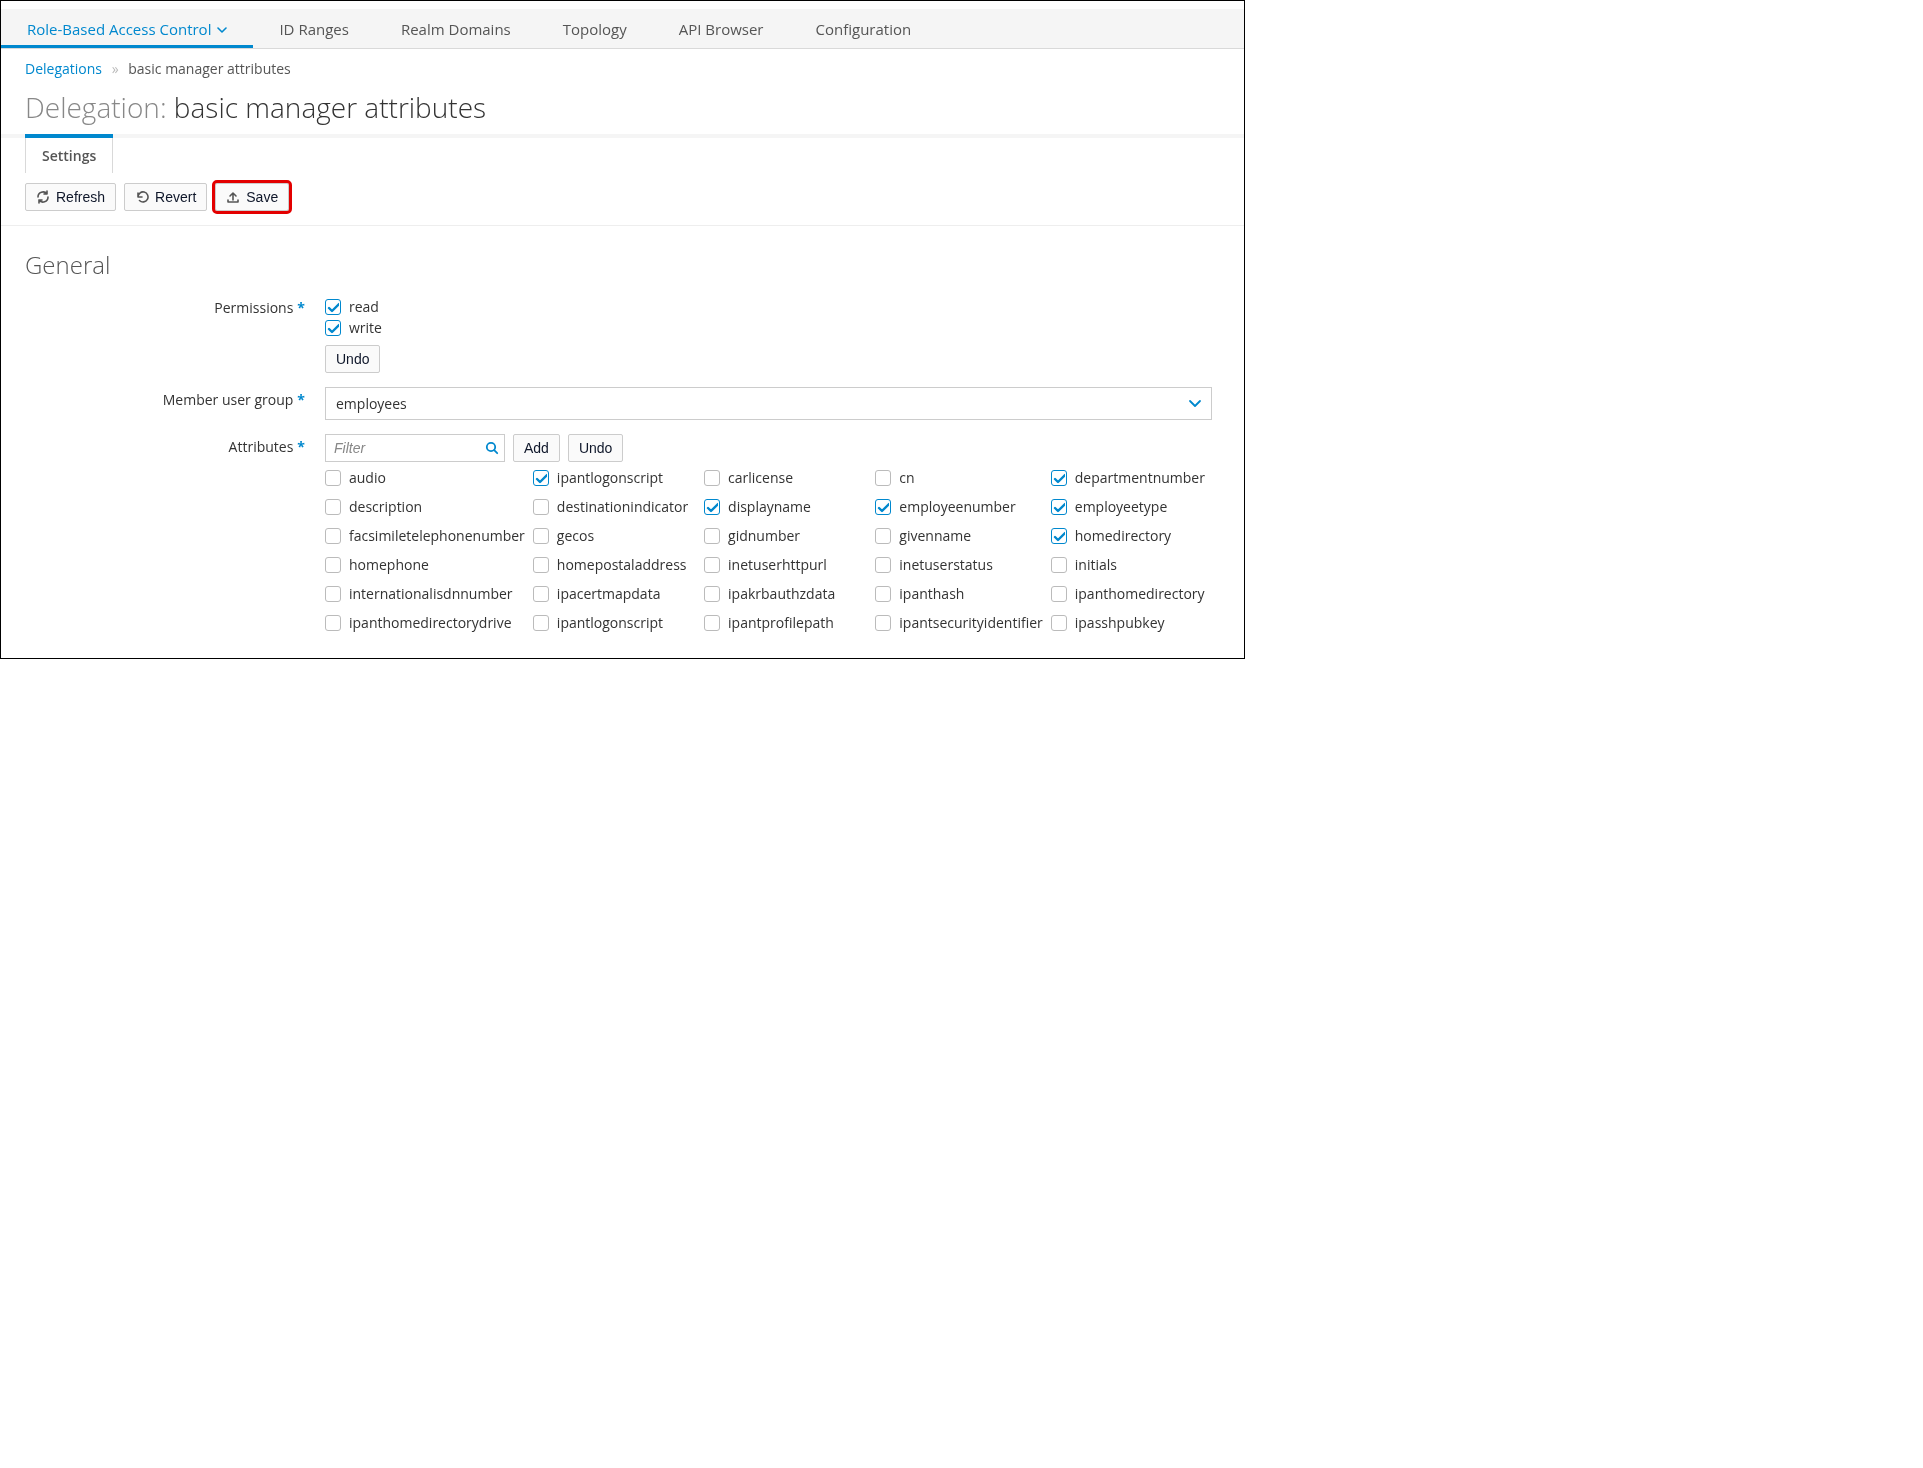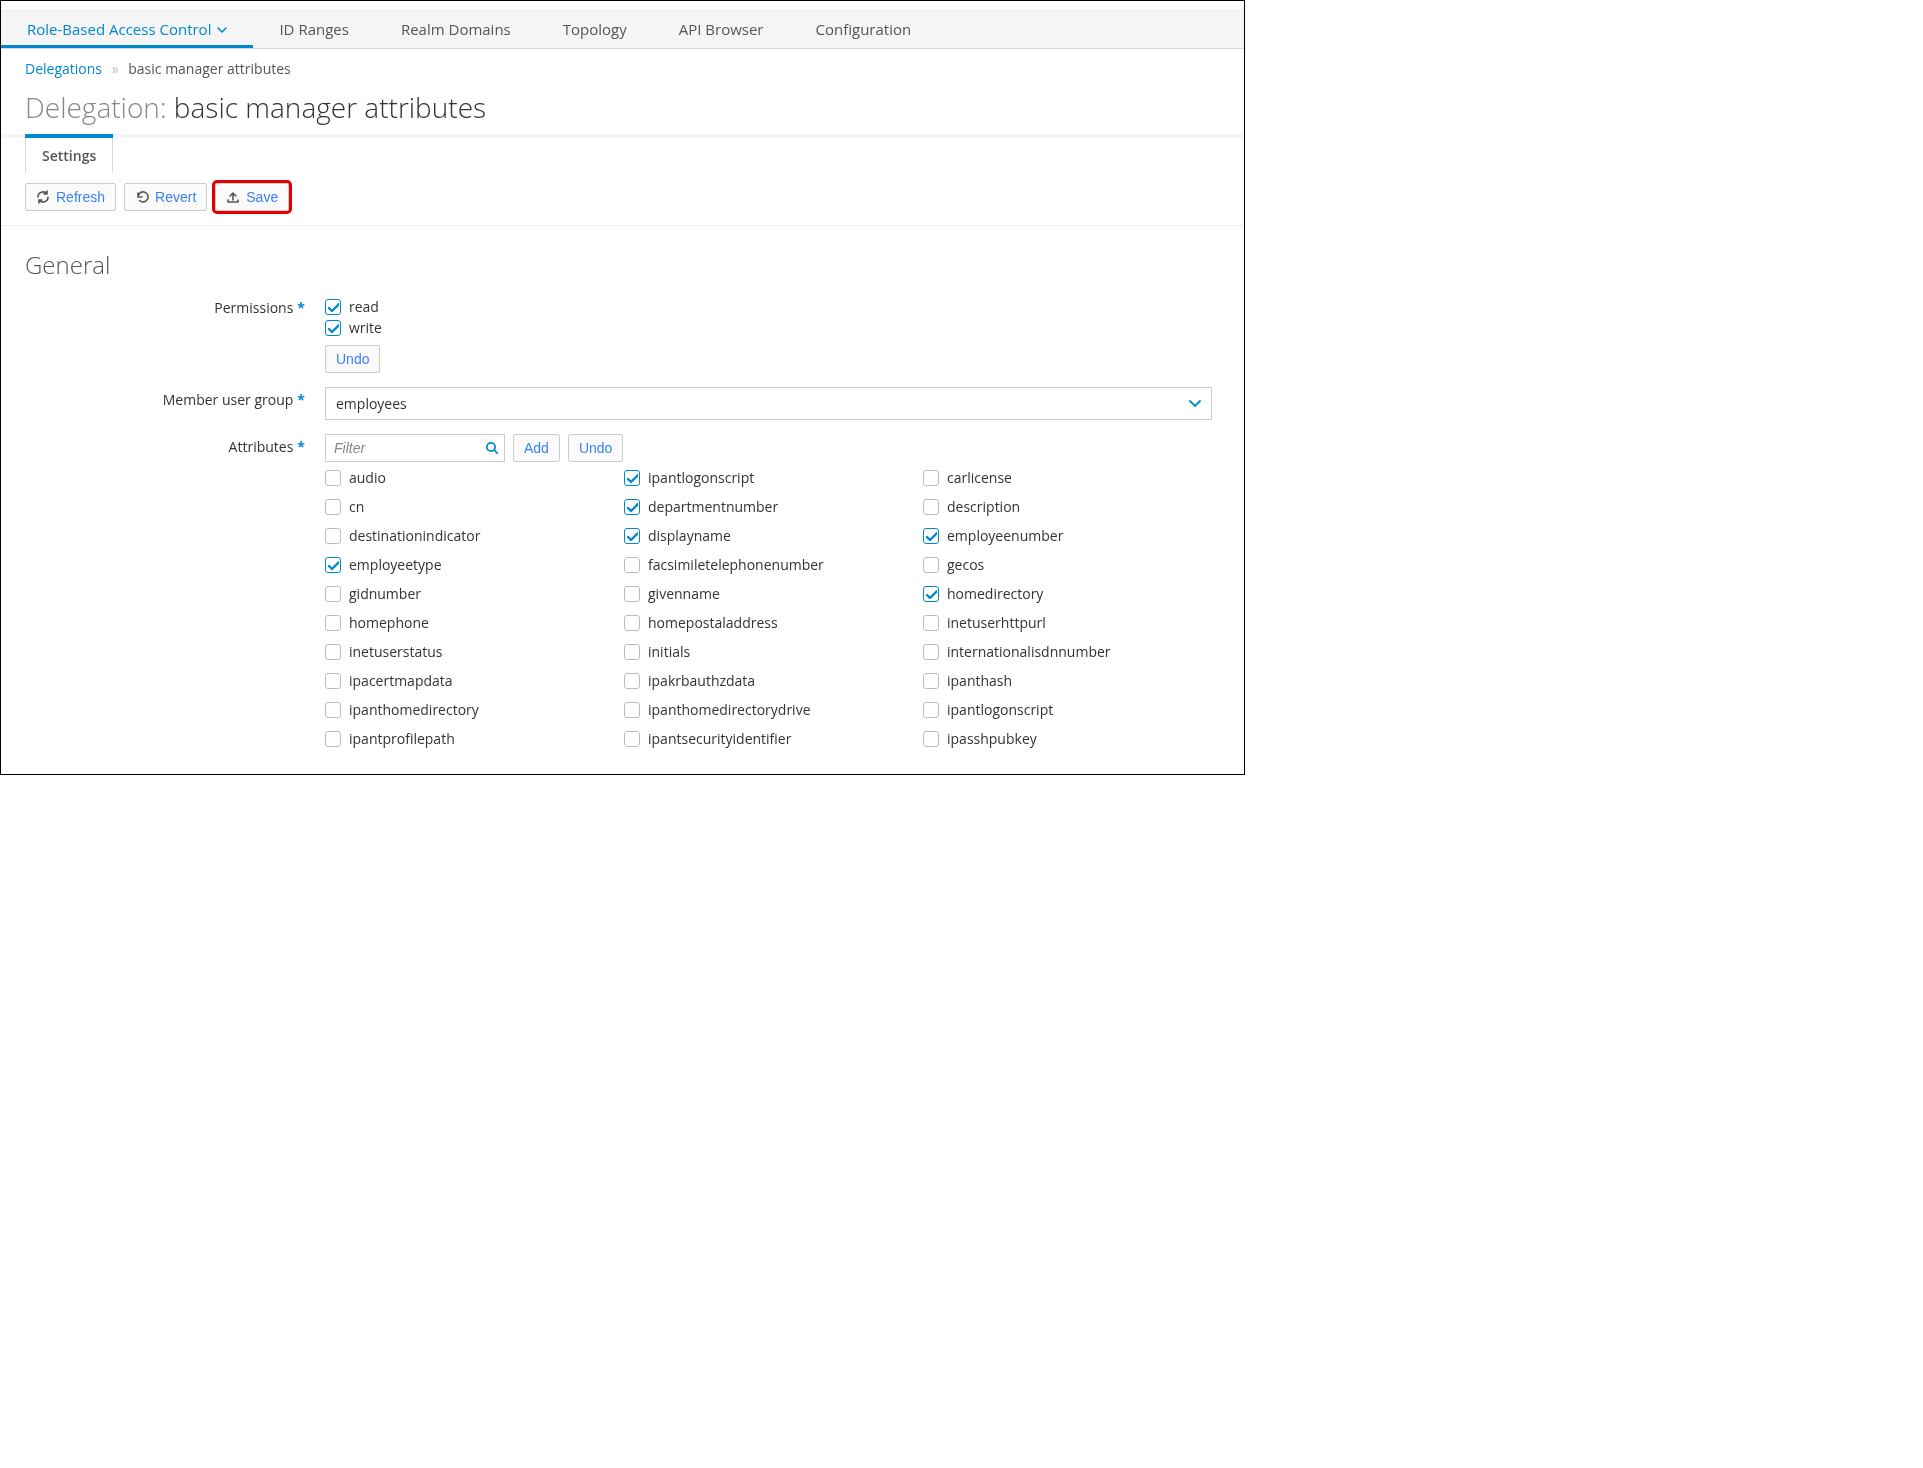--- a/index.html
+++ b/index.html
@@ -24,21 +24,21 @@
 
   
   .tabs { padding: 0 24px; border-top: 4px solid #f5f5f5; }
   .tabstrip { display: flex; }
   .tab { background: #f5f5f5; border: 1px solid #d9d9d9; border-top: none; border-bottom: none; padding: 8px 16px; font-weight: 600; color: #555; cursor: pointer; position: relative; }
   .tab.active { background: #fff; }
   .tab.active::before { content: ""; position: absolute; top: -4px; left: -1px; right: -1px; height: 4px; background: #0088ce; }
 
   
   .toolbar { padding: 10px 24px 14px 24px; display: flex; gap: 8px; border-bottom: 1px solid #eee; }
-  .btn { background: #fafafa; border: 1px solid #ccc; border-radius: 2px; padding: 5px 10px; font-size: 14px; color: #3b82f6; cursor: pointer; display: inline-flex; align-items: center; gap: 6px; }
+  .btn { background: #fafafa; border: 1px solid #ccc; border-radius: 2px; padding: 5px 10px; font-size: 14px; color: #0f172a; cursor: pointer; display: inline-flex; align-items: center; gap: 6px; }
   .btn .ico { width: 14px; height: 14px; display: inline-block; }
   .save-highlight { outline: 3px solid #e30000; outline-offset: 0; }
 
   
   .section { padding: 6px 24px 10px 24px; }
   .section-title { font-size: 24px; font-weight: 300; color: #555; margin: 16px 0 10px 0; }
 
   
   .form-row { display: flex; align-items: flex-start; margin: 14px 0; }
   .form-label { width: 300px; text-align: right; padding-right: 20px; color: #333; font-size: 14px; line-height: 26px; }
@@ -61,21 +61,21 @@
 
   
   .filter-row { display: flex; align-items: center; gap: 8px; margin-bottom: 4px; }
   .filter-wrap { position: relative; display: inline-block; width: 180px; }
   .filter-input { width: 100%; border: 1px solid #ccc; padding: 5px 28px 5px 8px; font-size: 14px; }
   .filter-input::placeholder { color: #888; font-style: italic; }
   .filter-icon { position: absolute; right: 6px; top: 50%; transform: translateY(-50%); color: #0088ce; }
 
   
   .attr-scroll { max-height: 298px; overflow-y: scroll; padding-right: 6px; }
-  .attr-grid { display: grid; grid-template-columns: repeat(3, 1fr); column-gap: 8px; row-gap: 6px; }
+  .attr-grid { display: grid; grid-template-columns: repeat(5, 1fr); column-gap: 8px; row-gap: 6px; }
 
   
   .attr-scroll::-webkit-scrollbar { width: 14px; }
   .attr-scroll::-webkit-scrollbar-track { background: #f0f0f0; }
   .attr-scroll::-webkit-scrollbar-thumb { background: #c1c1c1; }
 
   
   svg { display: block; }
 </style>
 </head>

